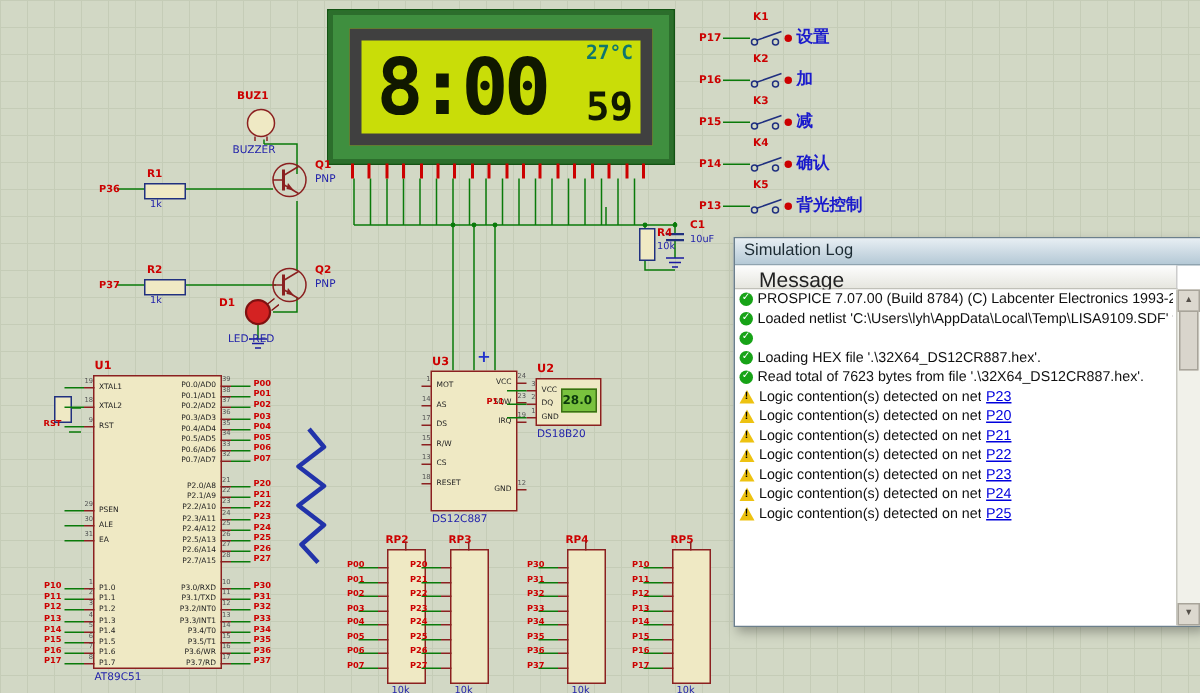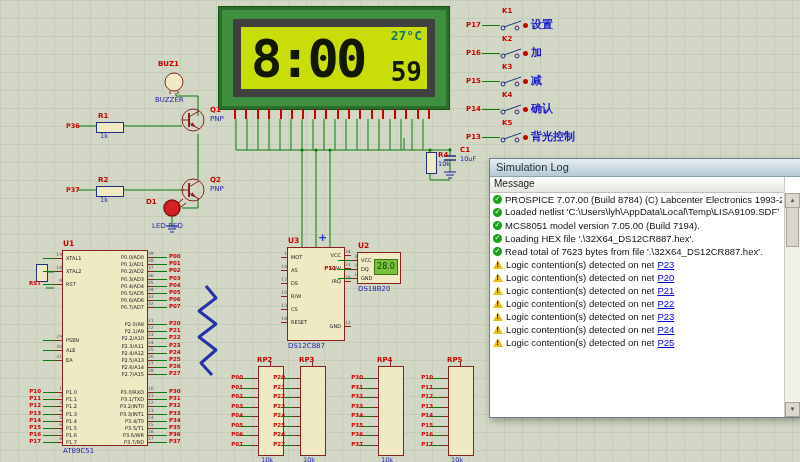--- a/index.html
+++ b/index.html
@@ -51,36 +51,36 @@
   .pl .wire{position:absolute;right:7px;top:3px;width:13px;height:1px;background:#0a7a0a;}
   .pl .num{position:absolute;right:1px;top:-3px;font-size:4.5px;color:#555;}
   .pl .ext{position:absolute;right:22px;top:-1px;font-size:5.5px;color:#cc0000;font-weight:bold;}
   .pl .name{position:absolute;left:100%;margin-left:3px;top:0;font-size:5px;color:#222;white-space:nowrap;}
   .pr .stub{position:absolute;left:0;top:3px;width:7px;height:1px;background:#8b2020;}
   .pr .wire{position:absolute;left:7px;top:3px;width:13px;height:1px;background:#0a7a0a;}
   .pr .num{position:absolute;left:1px;top:-3px;font-size:4.5px;color:#555;}
   .pr .ext{position:absolute;left:22px;top:-1px;font-size:5.5px;color:#cc0000;font-weight:bold;}
   .pr .name{position:absolute;right:100%;margin-right:3px;top:0;font-size:5px;color:#222;white-space:nowrap;}
   .u2-disp{position:absolute;right:2px;top:6px;width:22px;height:14px;background:#79c23e;border:1px solid #3c6e14;
-    font-size:8px;font-weight:normal;color:#0c3a0c;text-align:center;line-height:13px;}
+    font-size:8px;font-weight:bold;color:#0c3a0c;line-height:13px;}
   
   .rpack{position:absolute;width:24px;height:88px;background:#efe9c4;border:1px solid #8b2020;z-index:2;}
   .rpack .ref{position:absolute;left:-2px;top:-11px;font-size:7px;color:#cc0000;font-weight:bold;}
   .rpack .val{position:absolute;left:2px;top:100%;margin-top:1px;font-size:6.5px;color:#2222aa;}
   .rp-pins{position:absolute;right:100%;top:8px;width:32px;}
   .rp-common{position:absolute;left:11px;top:-6px;width:1px;height:6px;background:#8b2020;}
   
   .simlog{position:absolute;left:489px;top:158px;width:310px;height:258px;background:#ffffff;
     border:1px solid #6b7f8c;box-shadow:2px 3px 7px rgba(0,0,0,0.3);z-index:30;
     font-family:"Liberation Sans",sans-serif;}
   .sl-title{height:18px;background:linear-gradient(#e7eef3,#b5c9d6);border-bottom:1px solid #8fa3af;
     font-size:11px;color:#1c2b33;padding:2px 6px;box-sizing:border-box;}
   .sl-header{position:absolute;top:18px;left:0;right:15px;height:16px;background:linear-gradient(#fdfdfd,#e6e6df);
-    border-bottom:1px solid #c0c0b8;border-right:1px solid #cccccc;font-size:10px;color:#222;
-    padding:1px 4px;box-sizing:border-box;}
+    border-bottom:1px solid #c0c0b8;border-right:1px solid #cccccc;font-size:14px;color:#222;
+    padding:1px 16px;box-sizing:border-box;}
   .sl-body{position:absolute;top:34px;bottom:0;left:0;right:15px;overflow:hidden;background:#fff;}
   .sl-row{height:13px;display:flex;align-items:center;gap:3px;padding-left:3px;white-space:nowrap;overflow:hidden;
     font-size:9.5px;color:#111;}
   .sl-icon{flex:0 0 auto;}
   .sl-icon.info{width:9px;height:9px;border-radius:50%;background:#17a317;position:relative;}
   .sl-icon.info::after{content:"\2713";position:absolute;left:1.5px;top:-1px;font-size:7px;line-height:10px;color:#fff;}
   .sl-icon.warn{width:0;height:0;border-left:5px solid transparent;border-right:5px solid transparent;
     border-bottom:9px solid #edc211;position:relative;}
   .sl-icon.warn::after{content:"!";position:absolute;left:-1.5px;top:0.5px;font-size:7px;font-weight:bold;color:#000;}
   .sl-text{overflow:hidden;text-overflow:clip;}
@@ -935,21 +935,20 @@
         </div>
 
         <div class="sl-row">
           <span class="sl-icon info"></span>
           <span class="sl-text">Loaded netlist 'C:\Users\lyh\AppData\Local\Temp\LISA9109.SDF' for design 'F:\19264液晶时钟</span>
           <a class="sl-net"></a>
         </div>
 
         <div class="sl-row">
           <span class="sl-icon info"></span>
-          <span class="sl-text">MCS8051 model version 7.05.00 (Build 7194).</span>
           <a class="sl-net"></a>
         </div>
 
         <div class="sl-row">
           <span class="sl-icon info"></span>
           <span class="sl-text">Loading HEX file '.\32X64_DS12CR887.hex'.</span>
           <a class="sl-net"></a>
         </div>
 
         <div class="sl-row">

